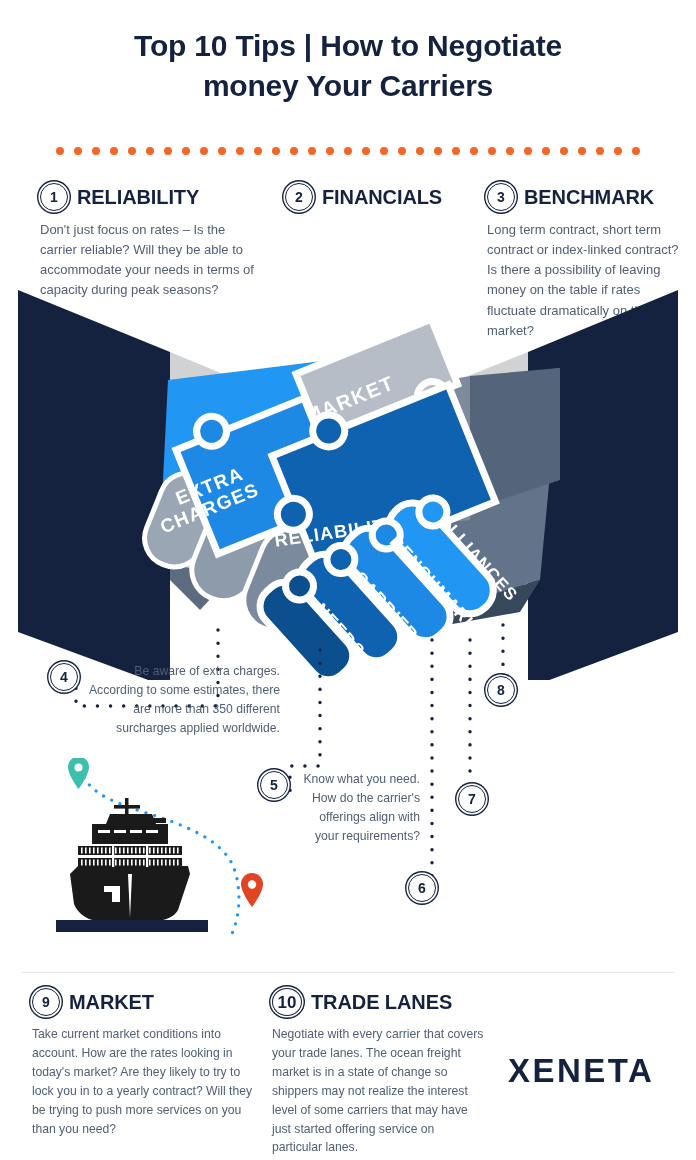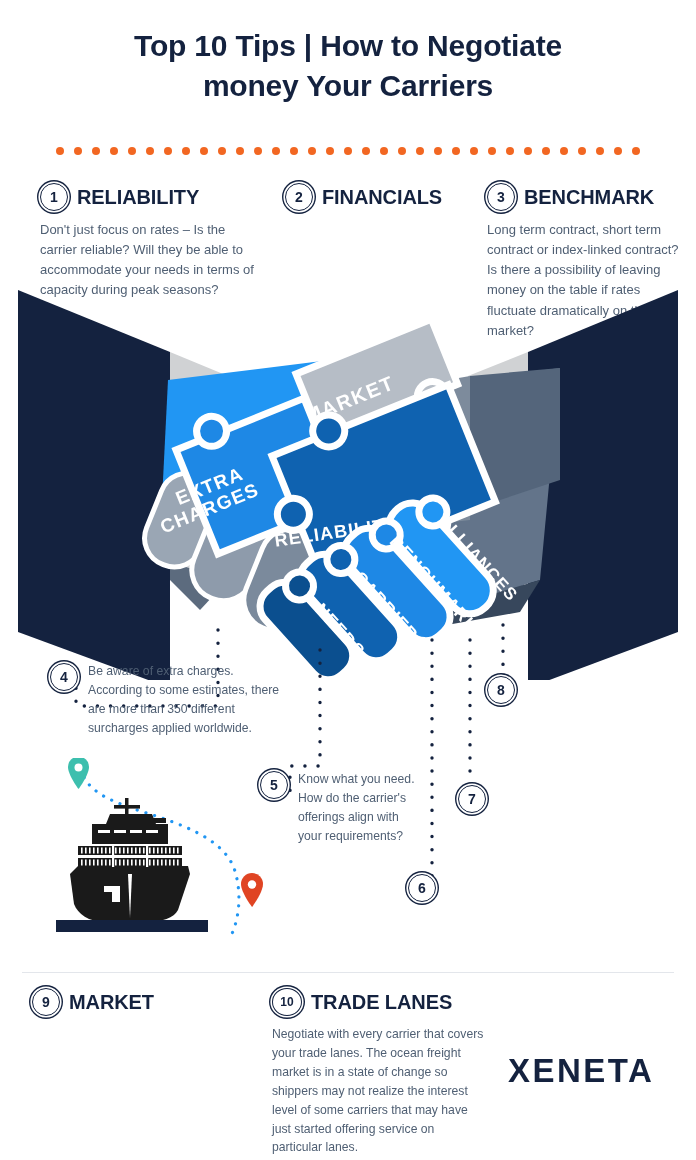--- a/index.html
+++ b/index.html
@@ -63,21 +63,21 @@
     box-shadow: 0 0 0 1.6px #ffffff, 0 0 0 3px #14223f;
     display: flex;
     align-items: center;
     justify-content: center;
     font-size: 14px;
     font-weight: bold;
     color: #14223f;
     background: #fff;
     line-height: 1;
   }
-  .badge.wide { width: 30px; font-size: 12px; }
+  .badge.wide { width: 30px; font-size: 17px; }
   .tip-title {
     font-size: 20px;
     font-weight: bold;
     color: #14223f;
     letter-spacing: -0.1px;
     white-space: nowrap;
   }
   .tip-body {
     font-size: 13px;
     line-height: 1.55;
@@ -85,21 +85,21 @@
   }
 
   
   #tip1 { left: 40px;  top: 183px; width: 218px; }
   #tip2 { left: 285px; top: 183px; width: 185px; }
   #tip3 { left: 487px; top: 183px; width: 205px; }
 
   
   .tipm { position: absolute; display: flex; gap: 10px; }
   .tipm .badge { margin-top: 1px; }
-  .tipm .txt { font-size: 12.2px; line-height: 1.55; color: #4f5f73; }
+  .tipm .txt { font-size: 12.2px; line-height: 1.55; color: #4f5f73; text-align: right; }
   #tip4 { left: 50px;  top: 662px; width: 230px; }
   #tip5 { left: 260px; top: 770px; width: 160px; }
   #tip6 { left: 408px; top: 873px; width: 215px; }
   #tip7 { left: 458px; top: 784px; width: 215px; }
   #tip8 { left: 487px; top: 675px; width: 195px; }
 
   
   .divider {
     position: absolute;
     left: 22px; top: 972px;
@@ -386,20 +386,21 @@
     </svg>
   </div>
 
   <div class="divider"></div>
 
   <div class="tip" id="tip9">
     <div class="tip-head">
       <div class="badge">9</div>
       <div class="tip-title">MARKET</div>
     </div>
+    <div class="tip-body">Take current market conditions into account. How are the rates looking in today's market? Are they likely to try to lock you in to a yearly contract? Will they be trying to push more services on you than you need?</div>
   </div>
 
   <div class="tip" id="tip10">
     <div class="tip-head">
       <div class="badge wide">10</div>
       <div class="tip-title">TRADE LANES</div>
     </div>
     <div class="tip-body">Negotiate with every carrier that covers your trade lanes. The ocean freight market is in a state of change so shippers may not realize the interest level of some carriers that may have just started offering service on particular lanes.</div>
   </div>
 

